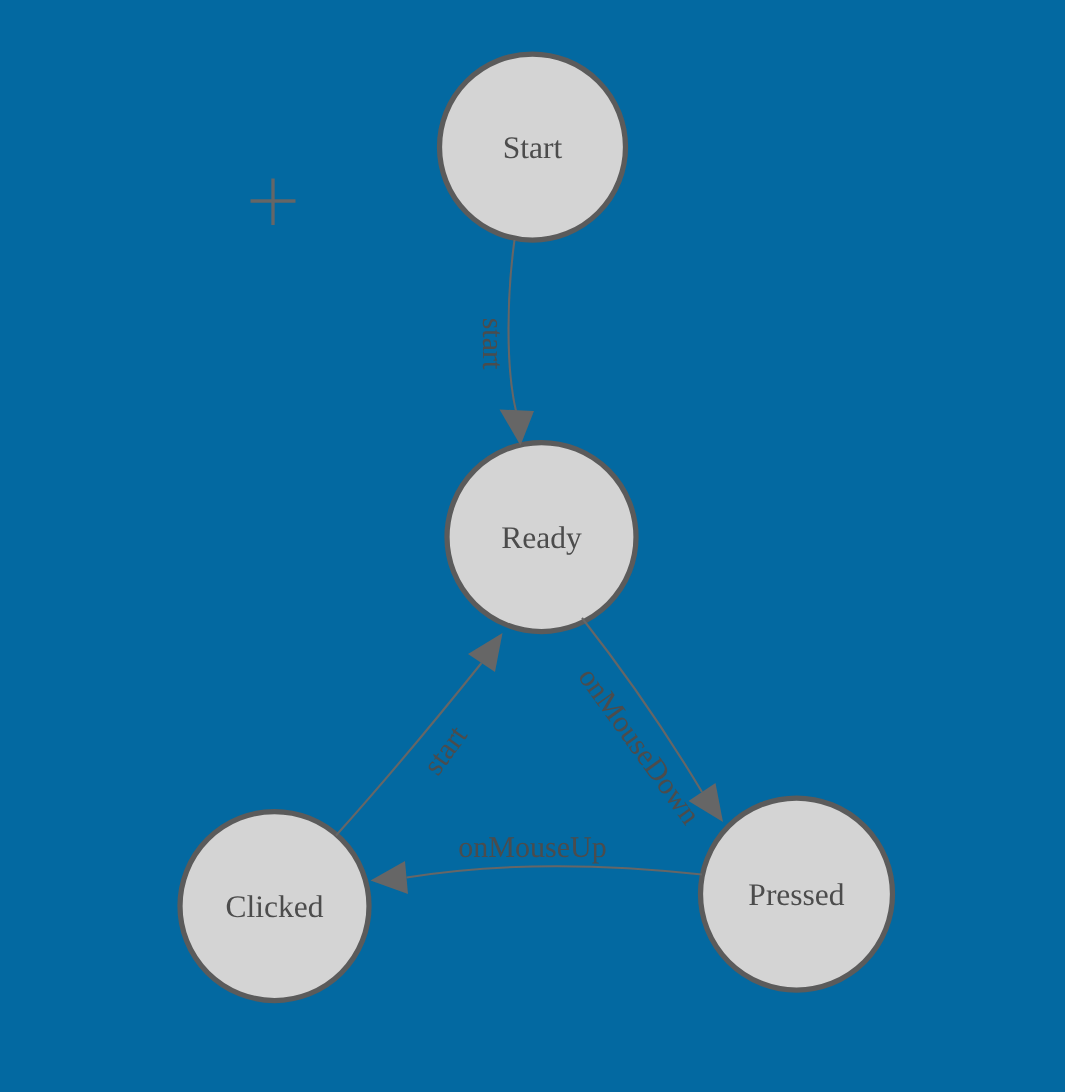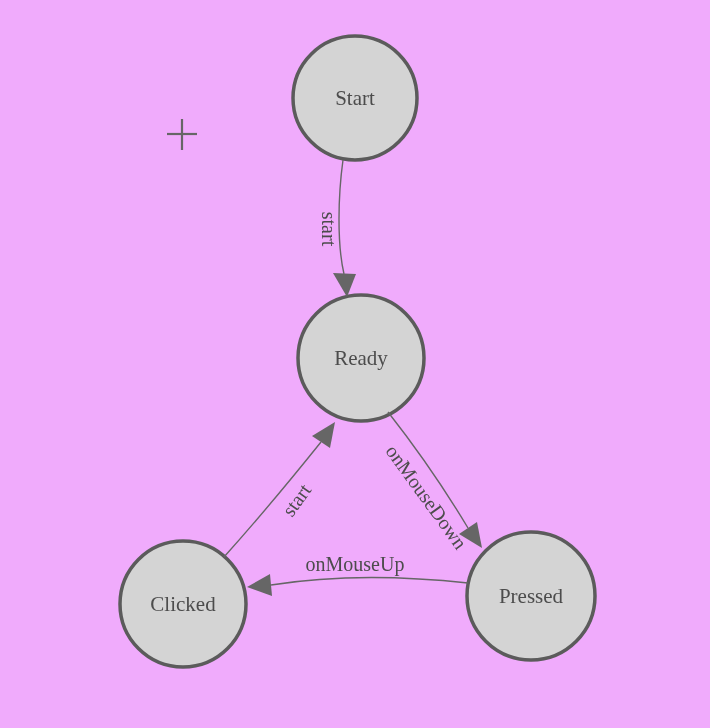--- a/index.html
+++ b/index.html
@@ -8,21 +8,21 @@
     background: #ffffff;
     width: 710px;
     height: 728px;
     overflow: hidden;
     font-family: "Liberation Serif", "DejaVu Serif", serif;
   }
   .canvas-wrap {
     position: relative;
     width: 710px;
     height: 728px;
-    background: #f0abfc;
+    background: #0369a1;
   }
   svg { display: block; }
   .state-node {
     stroke: #5b5b5b;
     stroke-width: 3.5;
   }
   .node-label {
     fill: #4c4c4c;
     font-size: 21px;
     font-family: "Liberation Serif", "DejaVu Serif", serif;

